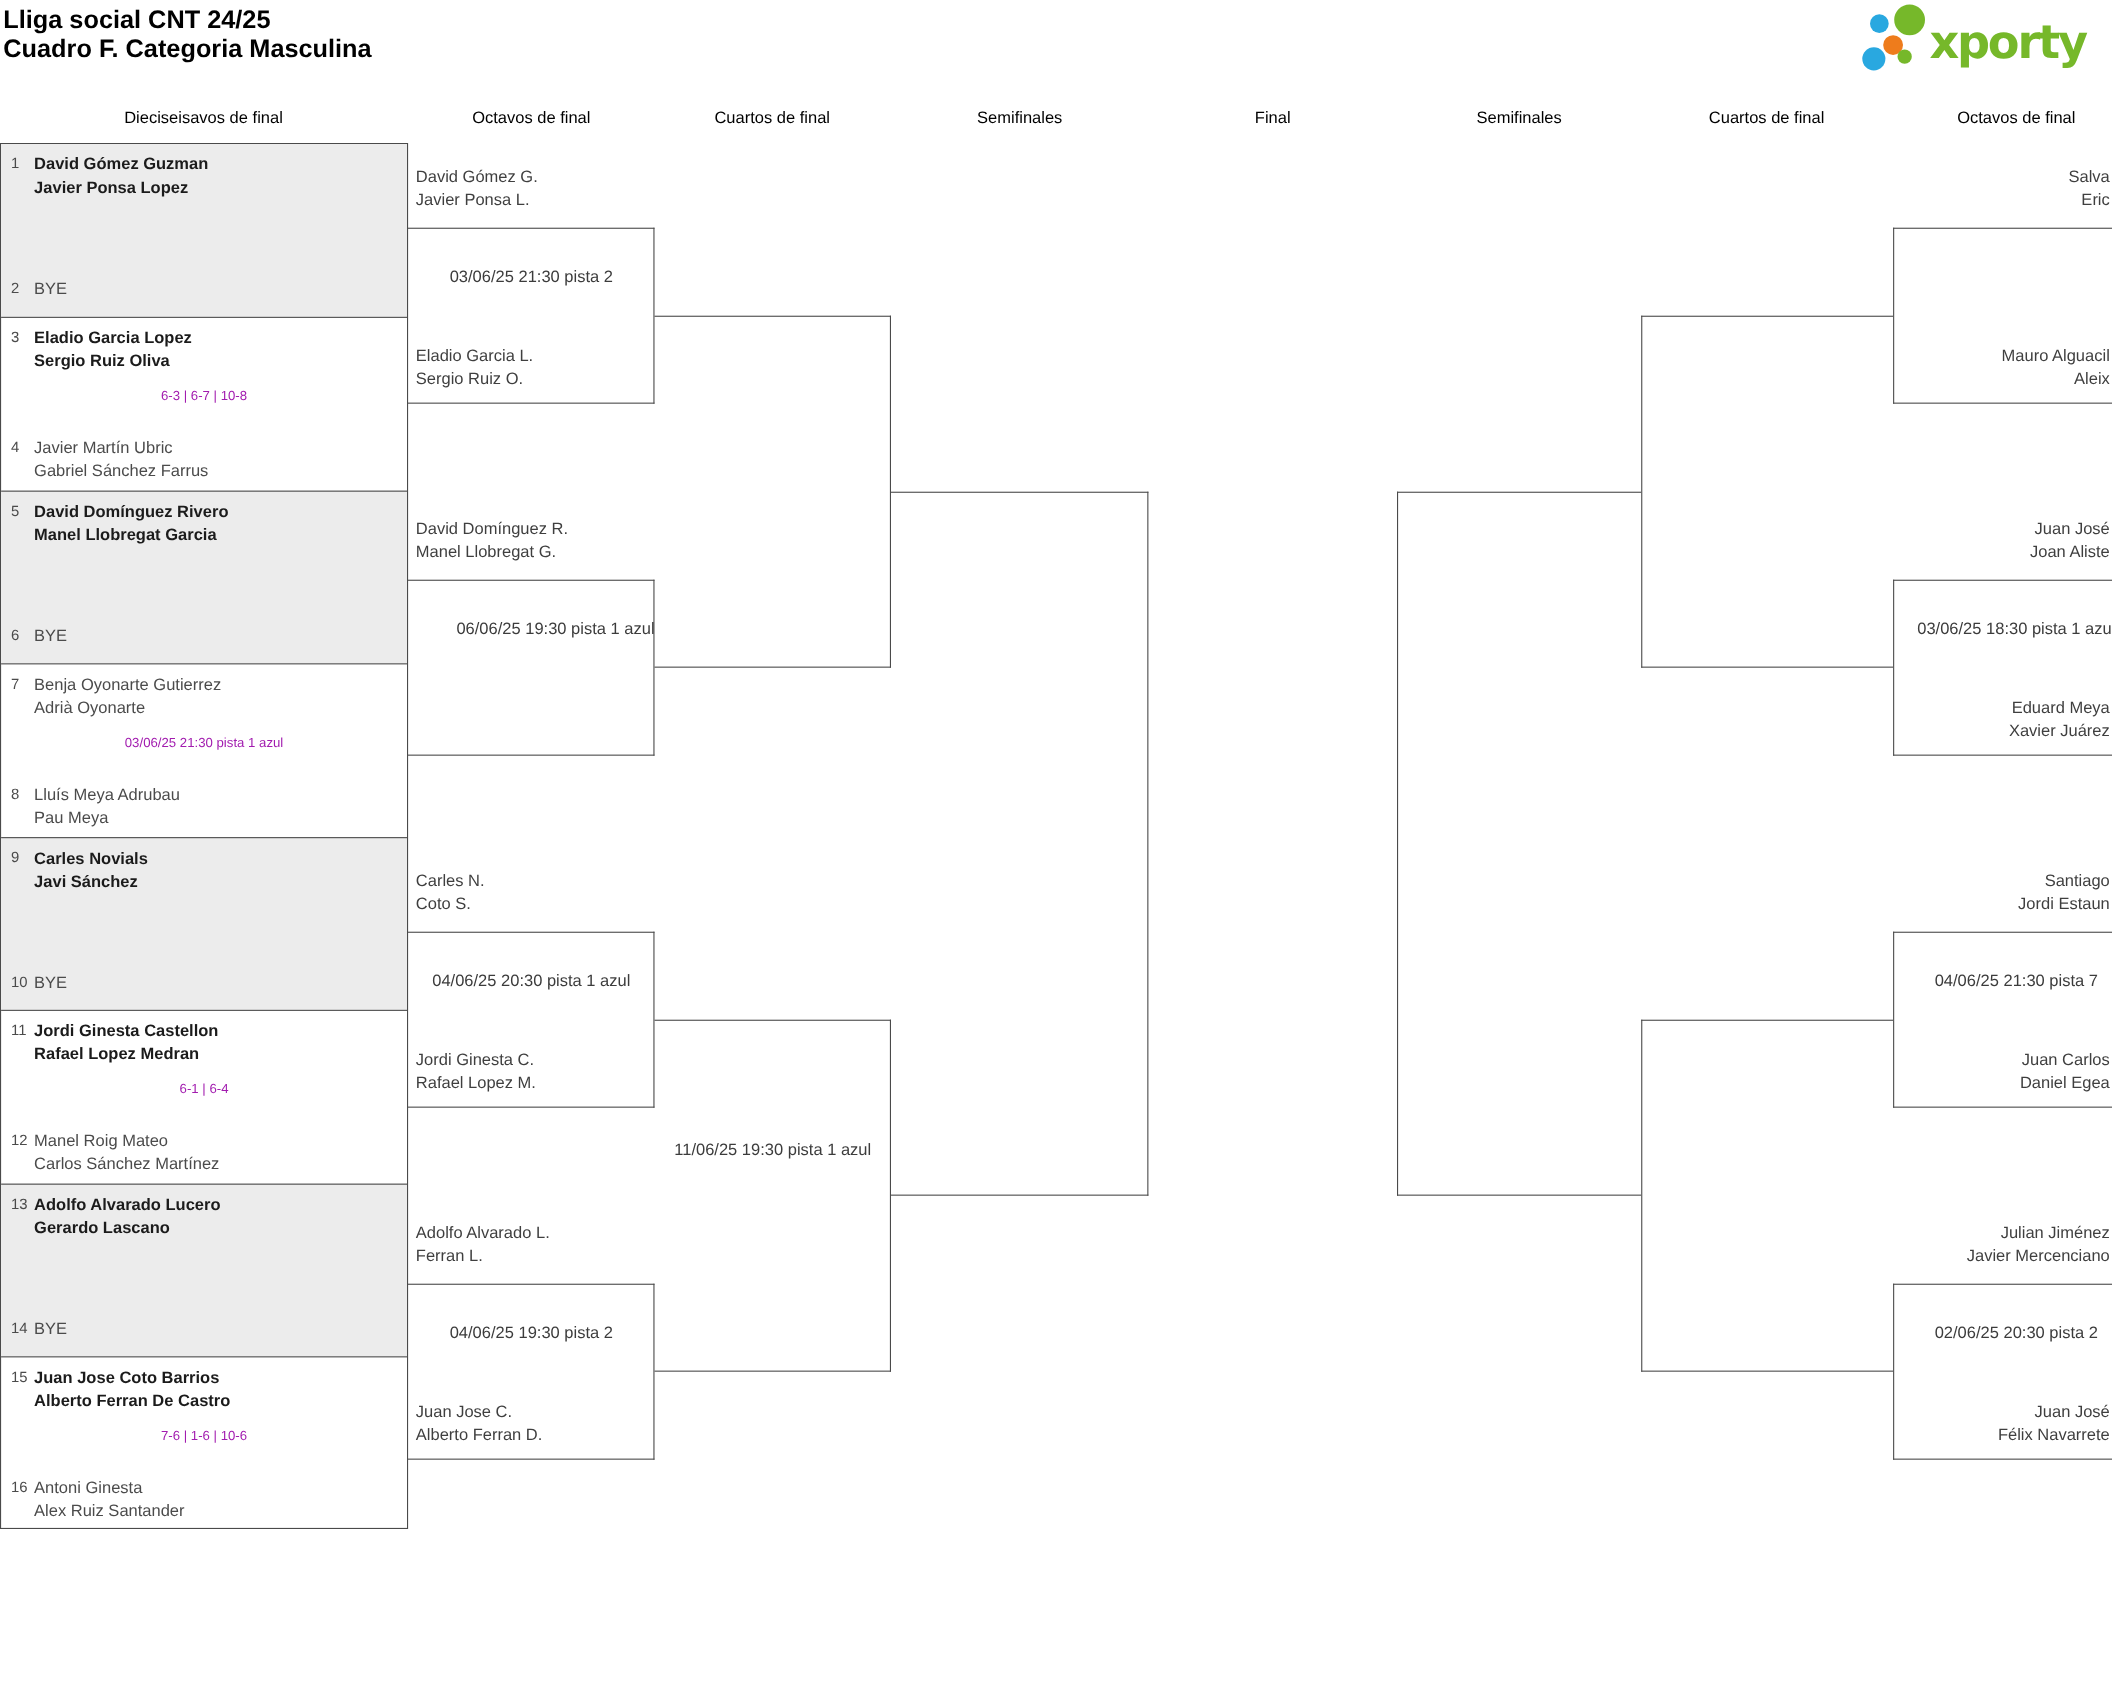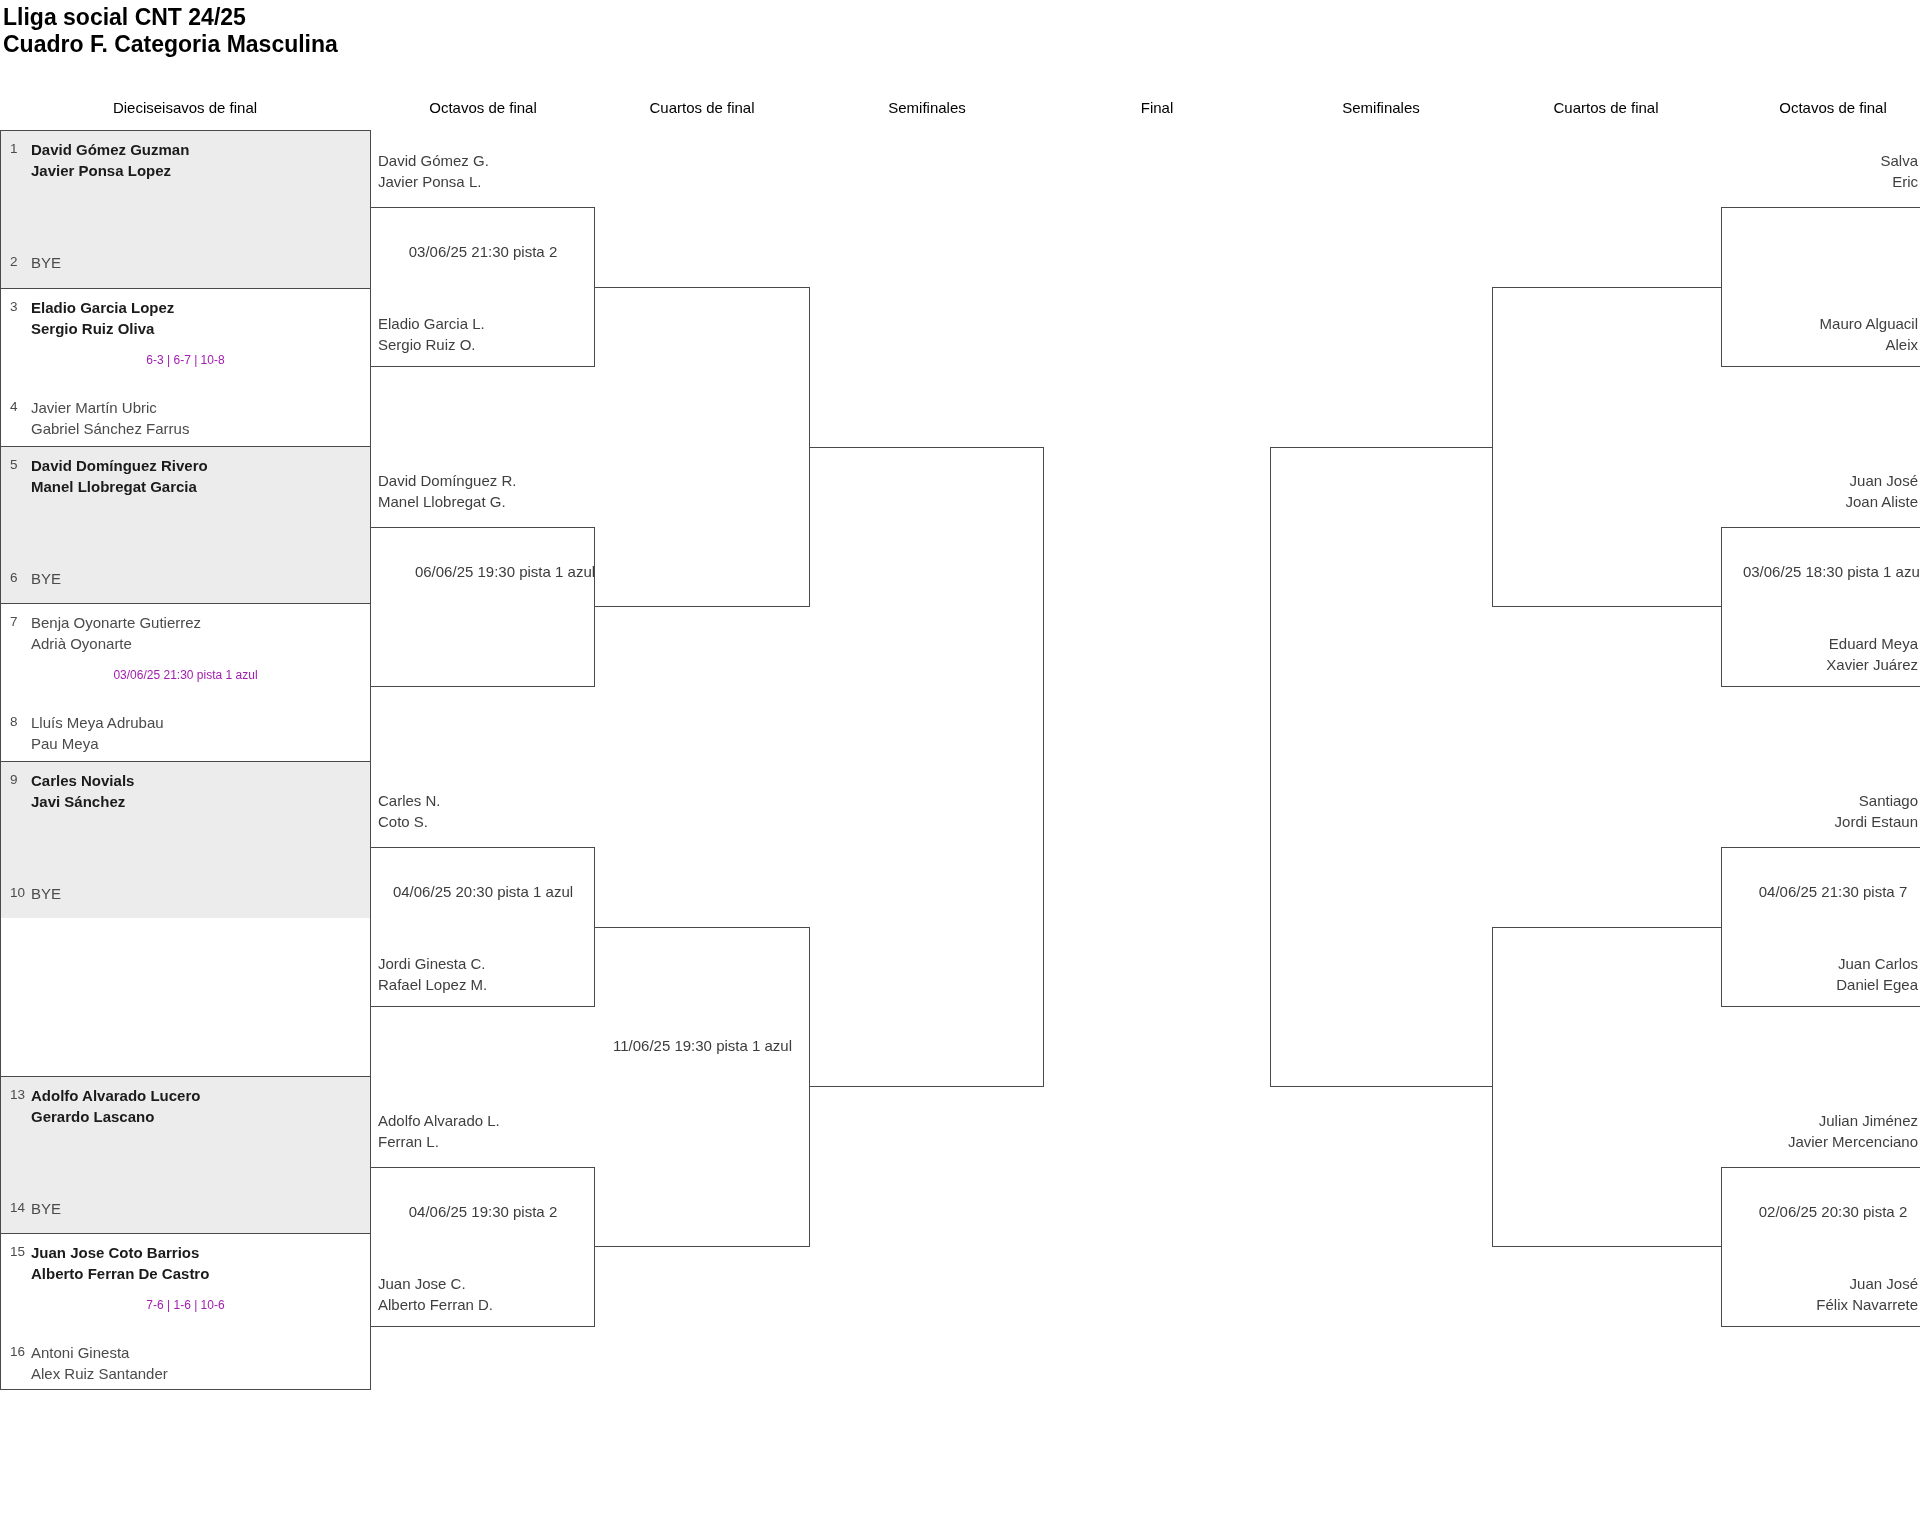--- a/index.html
+++ b/index.html
@@ -43,20 +43,28 @@
   .brk.or{border-right:none;}
 </style>
 </head>
 <body>
 
 <div class="canvas">
 
   <div class="title-line" style="top:4px">Lliga social CNT 24/25</div>
   <div class="title-line" style="top:31px">Cuadro F. Categoria Masculina</div>
 
+  <div class="logo">
+    <span class="dot" style="left:10px;top:11px;width:17px;height:17px;background:#29a8e0"></span>
+    <span class="dot" style="left:32px;top:2px;width:28px;height:28px;background:#76b82a"></span>
+    <span class="dot" style="left:22px;top:30px;width:18px;height:18px;background:#ee7c1c"></span>
+    <span class="dot" style="left:3px;top:41px;width:21px;height:21px;background:#29a8e0"></span>
+    <span class="dot" style="left:35px;top:43px;width:13px;height:13px;background:#76b82a"></span>
+    <span class="logo-word" style="color:#76b82a">xporty</span>
+  </div>
 
   <div class="hdr" style="left:185px">Dieciseisavos de final</div>
   <div class="hdr" style="left:483px">Octavos de final</div>
   <div class="hdr" style="left:702px">Cuartos de final</div>
   <div class="hdr" style="left:927px">Semifinales</div>
   <div class="hdr" style="left:1157px">Final</div>
   <div class="hdr" style="left:1381px">Semifinales</div>
   <div class="hdr" style="left:1606px">Cuartos de final</div>
   <div class="hdr" style="left:1833px">Octavos de final</div>
 
@@ -119,20 +127,33 @@
       <div class="team bold ta">
         <div>Carles Novials</div>
         <div>Javi Sánchez</div>
       </div>
       <span class="seed sb bye">10</span>
       <div class="team tb bye">
         <div>BYE</div>
       </div>
     </div>
 
+    <div class="m bt" style="top:787px;height:158px">
+      <span class="seed sa">11</span>
+      <div class="team bold ta">
+        <div>Jordi Ginesta Castellon</div>
+        <div>Rafael Lopez Medran</div>
+      </div>
+      <div class="mid">6-1 | 6-4</div>
+      <span class="seed sb">12</span>
+      <div class="team tb">
+        <div>Manel Roig Mateo</div>
+        <div>Carlos Sánchez Martínez</div>
+      </div>
+    </div>
 
     <div class="m g bt" style="top:945px;height:157px">
       <span class="seed sa">13</span>
       <div class="team bold ta">
         <div>Adolfo Alvarado Lucero</div>
         <div>Gerardo Lascano</div>
       </div>
       <span class="seed sb bye">14</span>
       <div class="team tb bye">
         <div>BYE</div>

